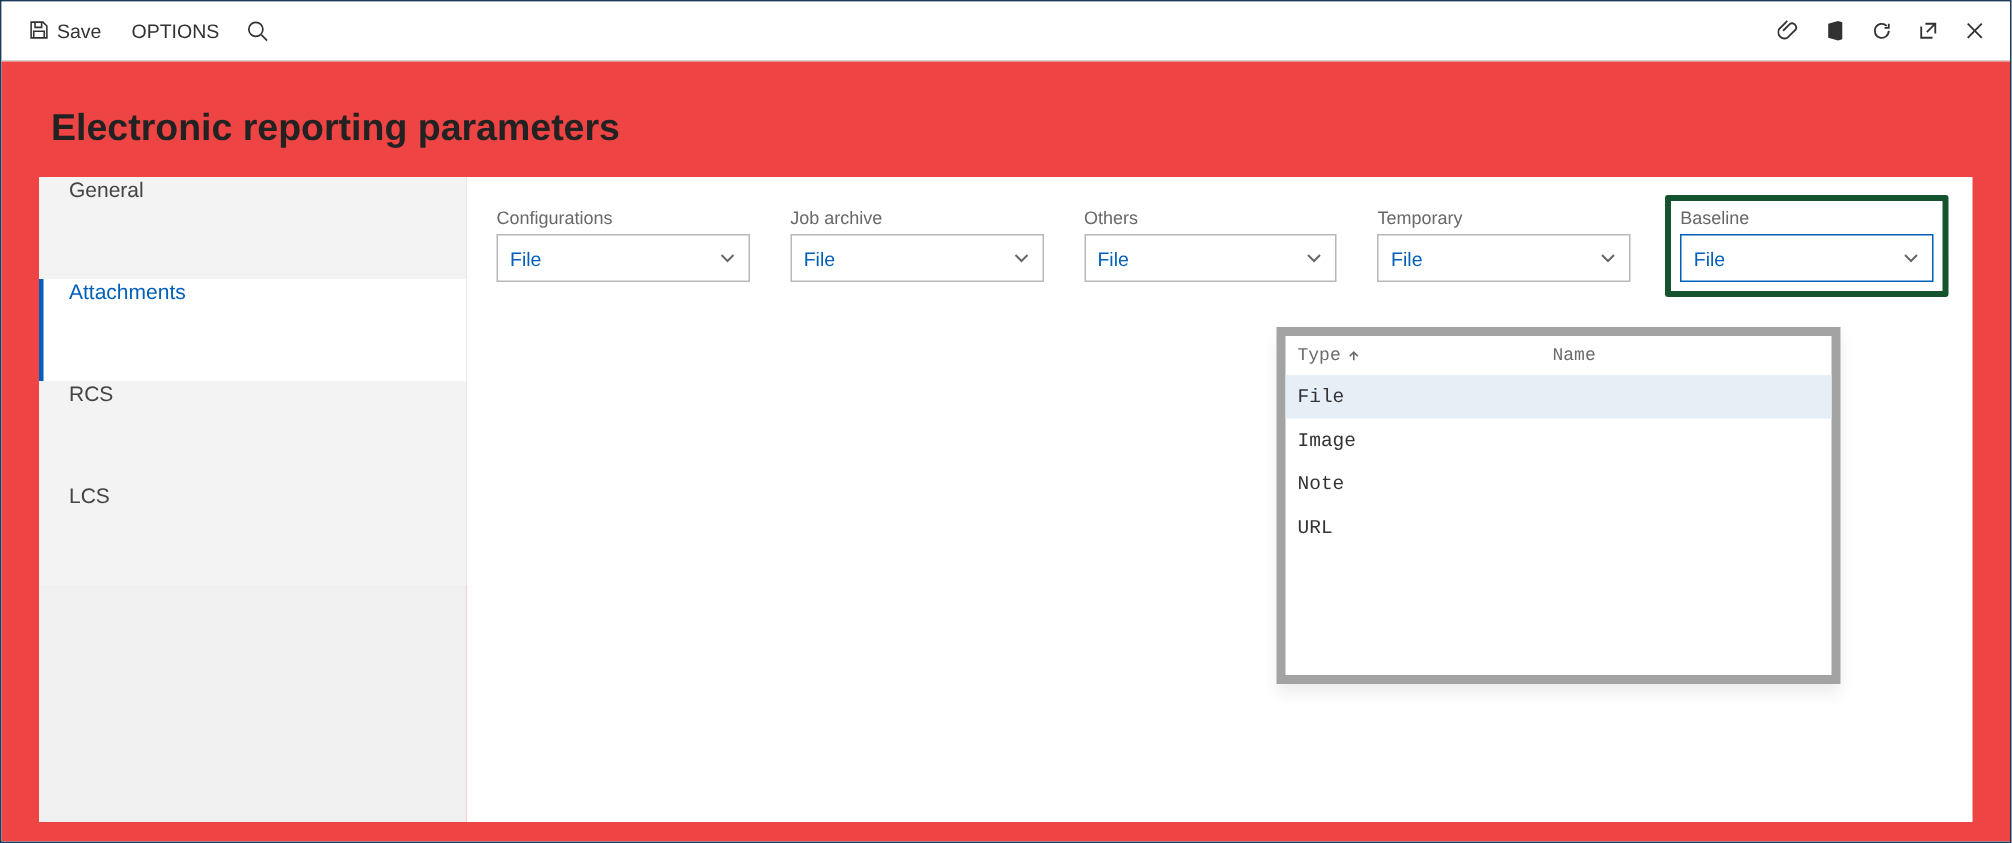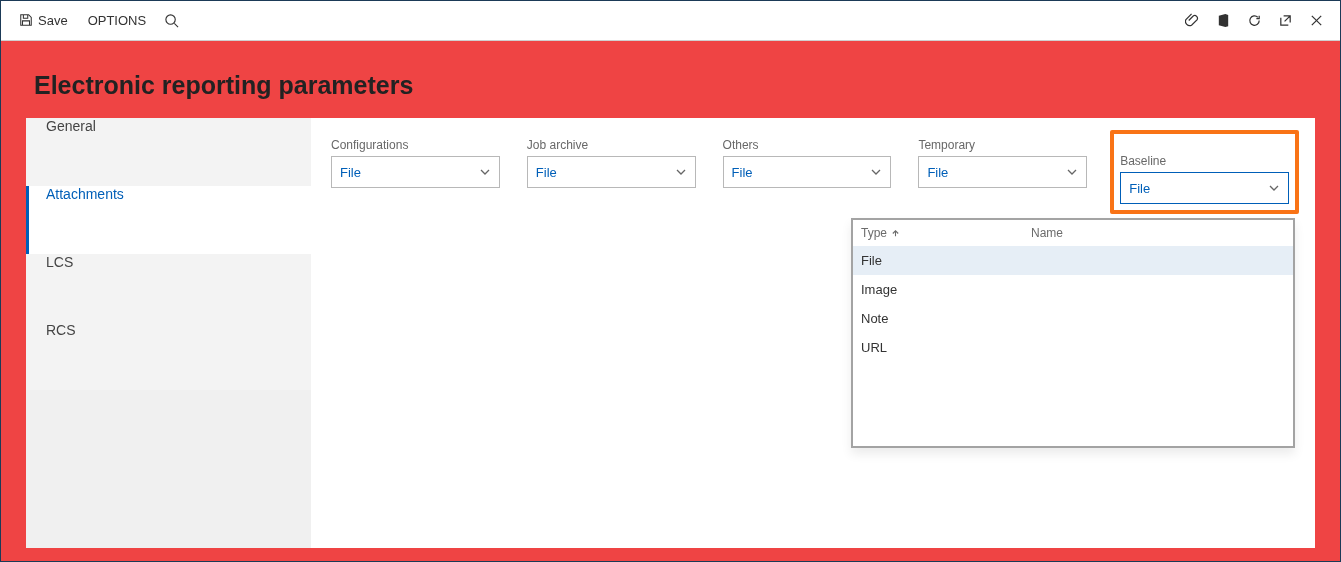--- a/index.html
+++ b/index.html
@@ -97,35 +97,36 @@
     border:1px solid #b8b8b8;
     display:flex;
     align-items:center;
     justify-content:space-between;
     padding:0 8px;
     cursor:pointer;
     background:#fff;
   }
   .combo span { color:#005fb8; font-size:13px; }
   .field.highlight-baseline {
-    border:4px solid #f97316;
-    padding:20px 6px 6px 6px;
+    border:4px solid #14532d;
+    padding:4px 6px 6px 6px;
     border-radius:2px;
     margin:-8px -4px -8px -4px;
   }
   .field.highlight-baseline .combo { border:1px solid #005fb8; }
   
   .lookup {
     position:absolute;
     top:100px;
     left:540px;
-    width:444px;
-    background:#fff;
-    border:2px solid #a3a3a3;
+    width:376px;
+    background:#fff;
+    border:6px solid #a3a3a3;
     box-shadow:0 6px 10px rgba(0,0,0,0.08);
+    font-family:Liberation Mono, monospace;
   }
   .lookup-header {
     display:flex;
     font-size:12px;
     color:#6b6b6b;
     padding:6px 8px;
   }
   .lookup-header .col-type { width:170px; display:flex; align-items:center; gap:4px;}
   .lookup-header .col-name { flex:1;}
   .lookup-row {
@@ -195,24 +196,24 @@
   <div class="panel-wrap">
 
     <div class="sidebar">
       <div class="tab">
         <span>General</span>
       </div>
       <div class="tab active">
         <span>Attachments</span>
       </div>
       <div class="tab">
+        <span>RCS</span>
+      </div>
+      <div class="tab">
         <span>LCS</span>
-      </div>
-      <div class="tab">
-        <span>RCS</span>
       </div>
     </div>
 
     <div class="main">
 
       <div class="fields-row">
         <div class="field">
           <div class="field-label">Configurations</div>
           <div class="combo">
             <span>File</span>

